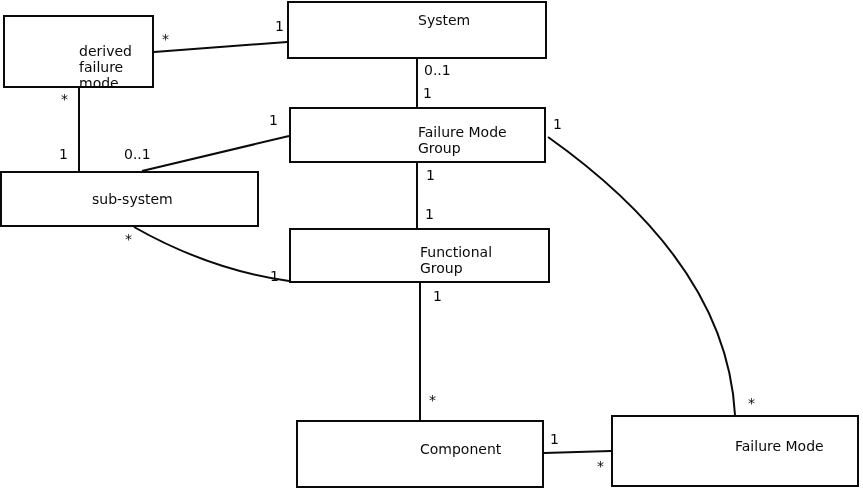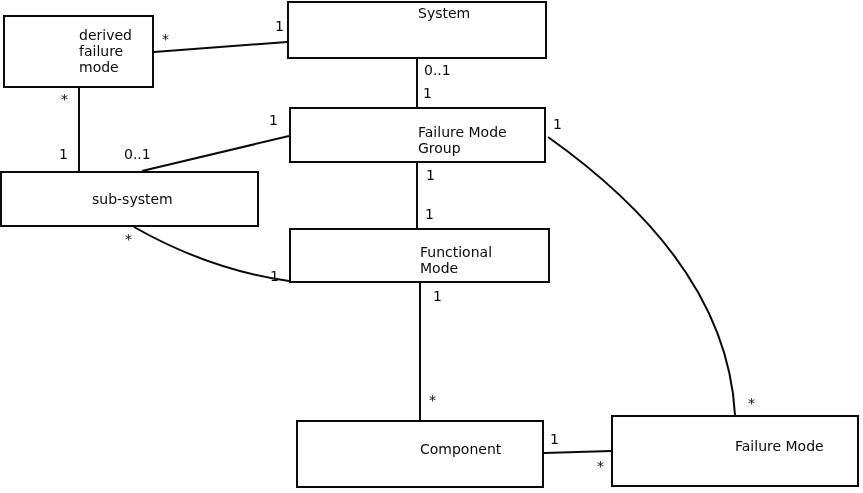--- a/index.html
+++ b/index.html
@@ -53,41 +53,41 @@
     <path d="M417 59 L417 107"></path>
     <path d="M142 171 L289 136"></path>
     <path d="M417 163 L417 228"></path>
     <path d="M420 283 L420 420"></path>
     <path d="M134 227 Q210 270 289 281"></path>
     <path d="M548 137 Q727 264 735 415"></path>
     <path d="M544 453 L611 451"></path>
   </svg>
 
   <div class="node" style="left:3px; top:15px; width:151px; height:73px;">
-    <span class="nlabel" style="left:74px; top:10px;">derived
+    <span class="nlabel" style="left:74px; top:26px;">derived
 failure
 mode</span>
   </div>
 
   <div class="node" style="left:287px; top:1px; width:260px; height:58px;">
-    <span class="nlabel" style="left:129px; top:2px;">System</span>
+    <span class="nlabel" style="left:129px; top:9px;">System</span>
   </div>
 
   <div class="node" style="left:289px; top:107px; width:257px; height:56px;">
     <span class="nlabel" style="left:127px; top:15px;">Failure Mode
 Group</span>
   </div>
 
   <div class="node" style="left:0px; top:171px; width:259px; height:56px;padding-left:38px;">
     <span class="nlabel" style="left:90px; top:18px;">sub-system</span>
   </div>
 
   <div class="node" style="left:289px; top:228px; width:261px; height:55px;">
     <span class="nlabel" style="left:129px; top:14px;">Functional
-Mode</span>
+Group</span>
   </div>
 
   <div class="node" style="left:296px; top:420px; width:248px; height:68px;">
     <span class="nlabel" style="left:122px; top:19px;">Component</span>
   </div>
 
   <div class="node" style="left:611px; top:415px; width:248px; height:72px;">
     <span class="nlabel" style="left:122px; top:21px;">Failure Mode</span>
   </div>
 

